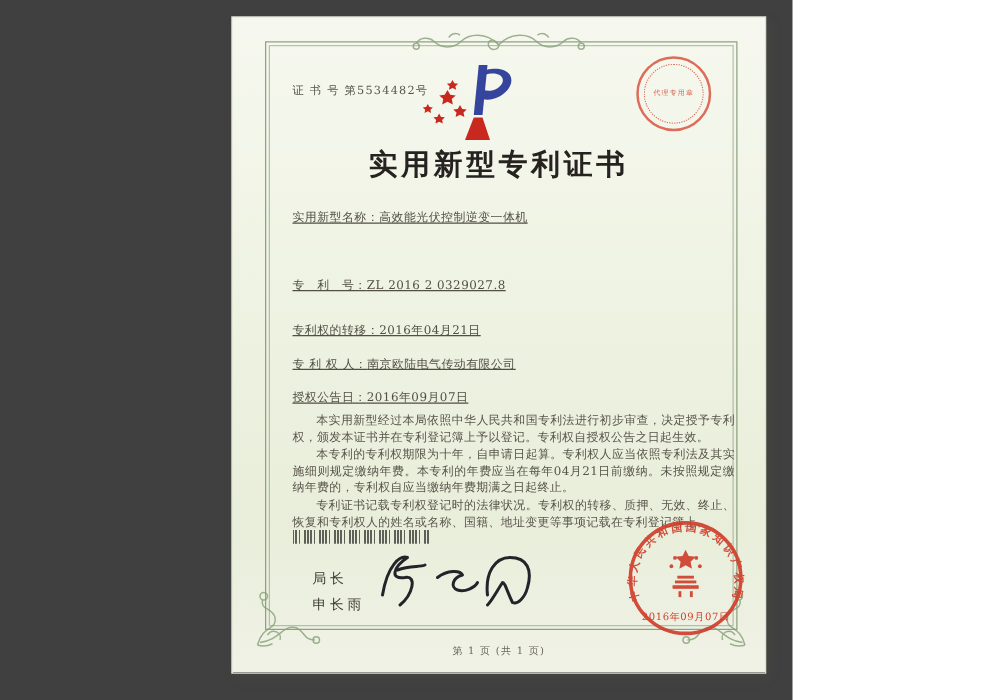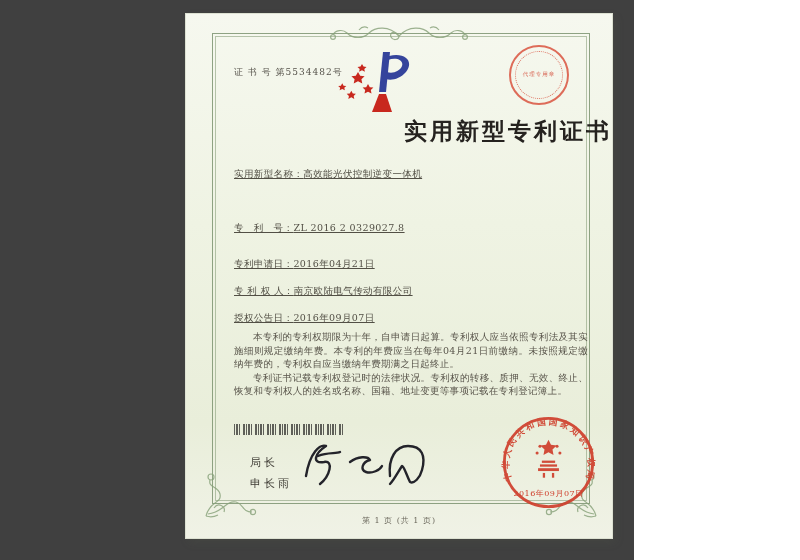--- a/index.html
+++ b/index.html
@@ -18,21 +18,21 @@
 
   .ornament{position:absolute;opacity:.8;}
   .orn-top{left:50%;top:8px;transform:translateX(-50%);}
   .orn-bl{left:14px;bottom:18px;}
   .orn-br{right:10px;bottom:18px;transform:scaleX(-1);}
 
   .certno{position:absolute;left:48px;top:52px;font-size:9px;letter-spacing:1px;color:#56534b;}
 
   .logo{position:absolute;left:150px;top:36px;width:76px;height:64px;}
 
-  .title{position:absolute;left:0;top:102px;width:100%;text-align:right;
+  .title{position:absolute;left:0;top:102px;width:100%;text-align:center;
     font-size:23px;font-weight:600;letter-spacing:3px;color:#25221f;}
 
   .field{position:absolute;left:48px;width:352px;font-size:9.5px;color:#524f45;letter-spacing:.4px;white-space:nowrap;text-decoration:underline;}
   .f0{top:154px}.f1{top:186px}.f2{top:208px}.f3{top:244px}.f4{top:271px}.f5{top:298px}
 
   .paras{position:absolute;left:48px;top:316px;width:354px;font-size:9.5px;line-height:13.6px;
     color:#58544a;text-align:justify;letter-spacing:.3px;}
   .paras p{margin:0;text-indent:2em;}
 
   .barcode{position:absolute;left:48px;top:410px;width:110px;height:11px;opacity:.8;
@@ -116,30 +116,31 @@
 
     <div class="title">实用新型专利证书</div>
 
     <div class="field f0">
       <span>实用新型名称：</span><span>高效能光伏控制逆变一体机</span>
     </div>
     <div class="field f2">
       <span>专　利　号：</span><span>ZL 2016 2 0329027.8</span>
     </div>
     <div class="field f3">
-      <span>专利申请日：</span><span>2016年04月21日</span>
+      <span>专利权的转移：</span><span>2016年04月21日</span>
     </div>
     <div class="field f4">
       <span>专 利 权 人：</span><span>南京欧陆电气传动有限公司</span>
     </div>
     <div class="field f5">
       <span>授权公告日：</span><span>2016年09月07日</span>
     </div>
 
     <div class="paras">
+      <p>本实用新型经过本局依照中华人民共和国专利法进行初步审查，决定授予专利权，颁发本证书并在专利登记簿上予以登记。专利权自授权公告之日起生效。</p>
       <p>本专利的专利权期限为十年，自申请日起算。专利权人应当依照专利法及其实施细则规定缴纳年费。本专利的年费应当在每年04月21日前缴纳。未按照规定缴纳年费的，专利权自应当缴纳年费期满之日起终止。</p>
       <p>专利证书记载专利权登记时的法律状况。专利权的转移、质押、无效、终止、恢复和专利权人的姓名或名称、国籍、地址变更等事项记载在专利登记簿上。</p>
     </div>
 
     <div class="barcode"></div>
 
     <div class="signer">
       <div>局长</div>
       <div>申长雨</div>
     </div>

